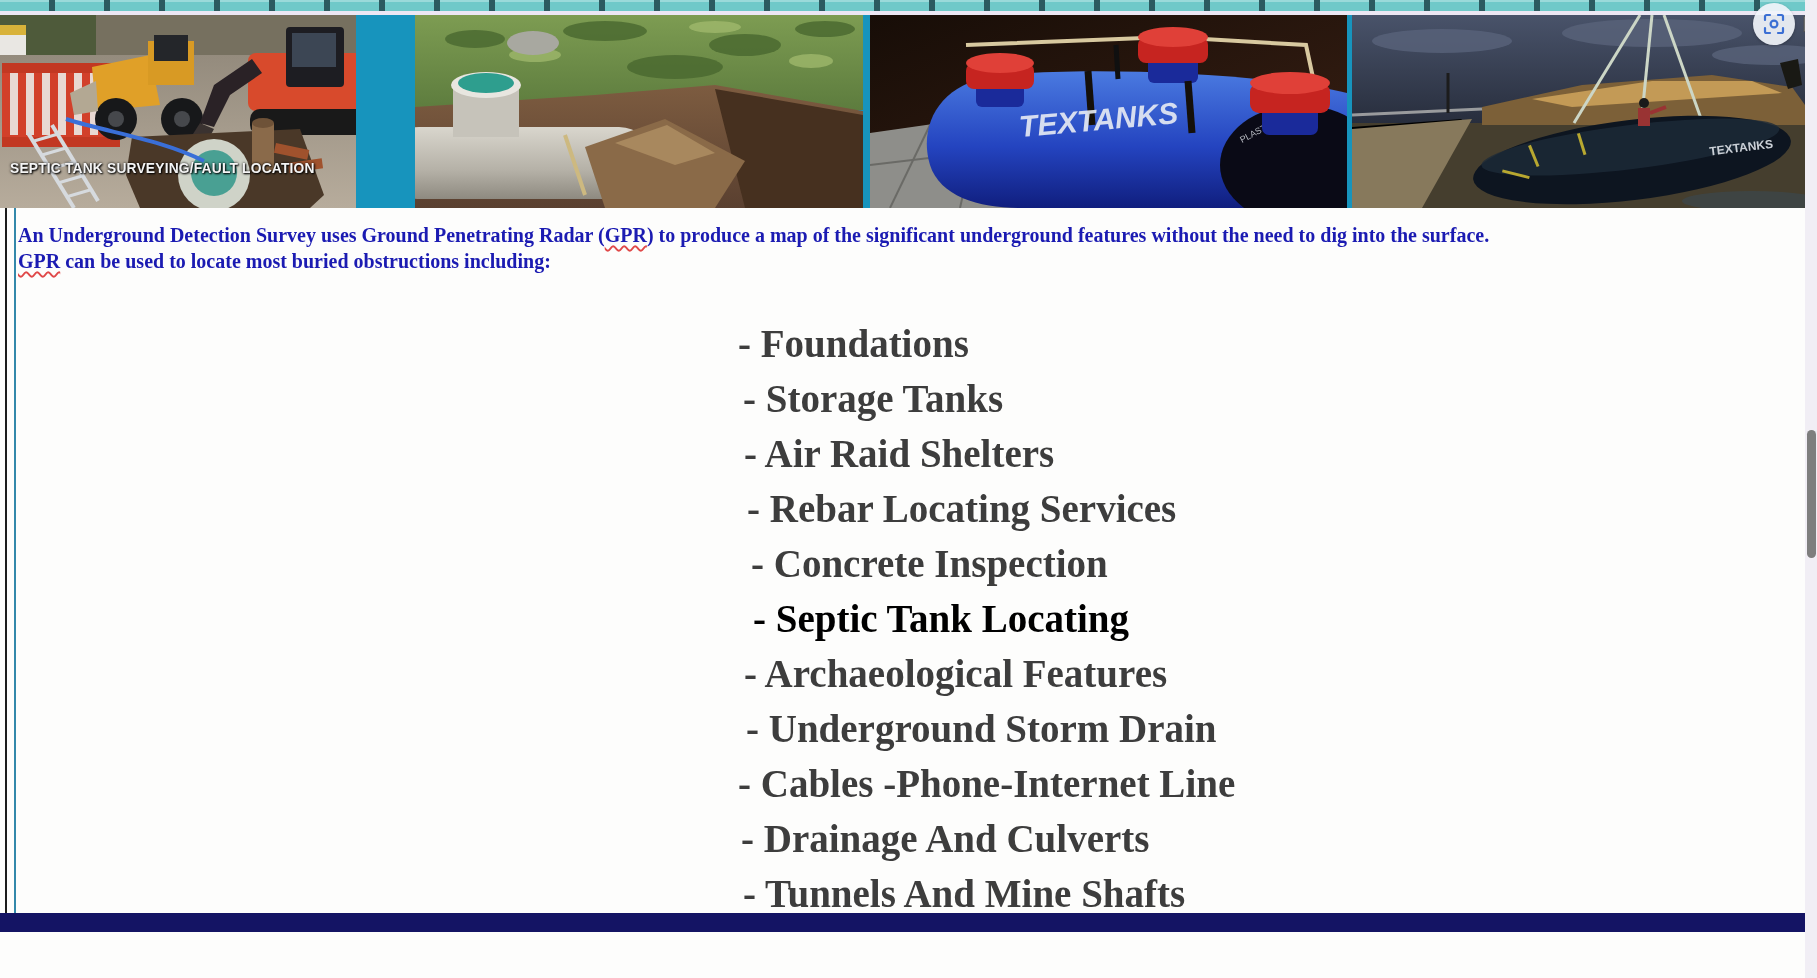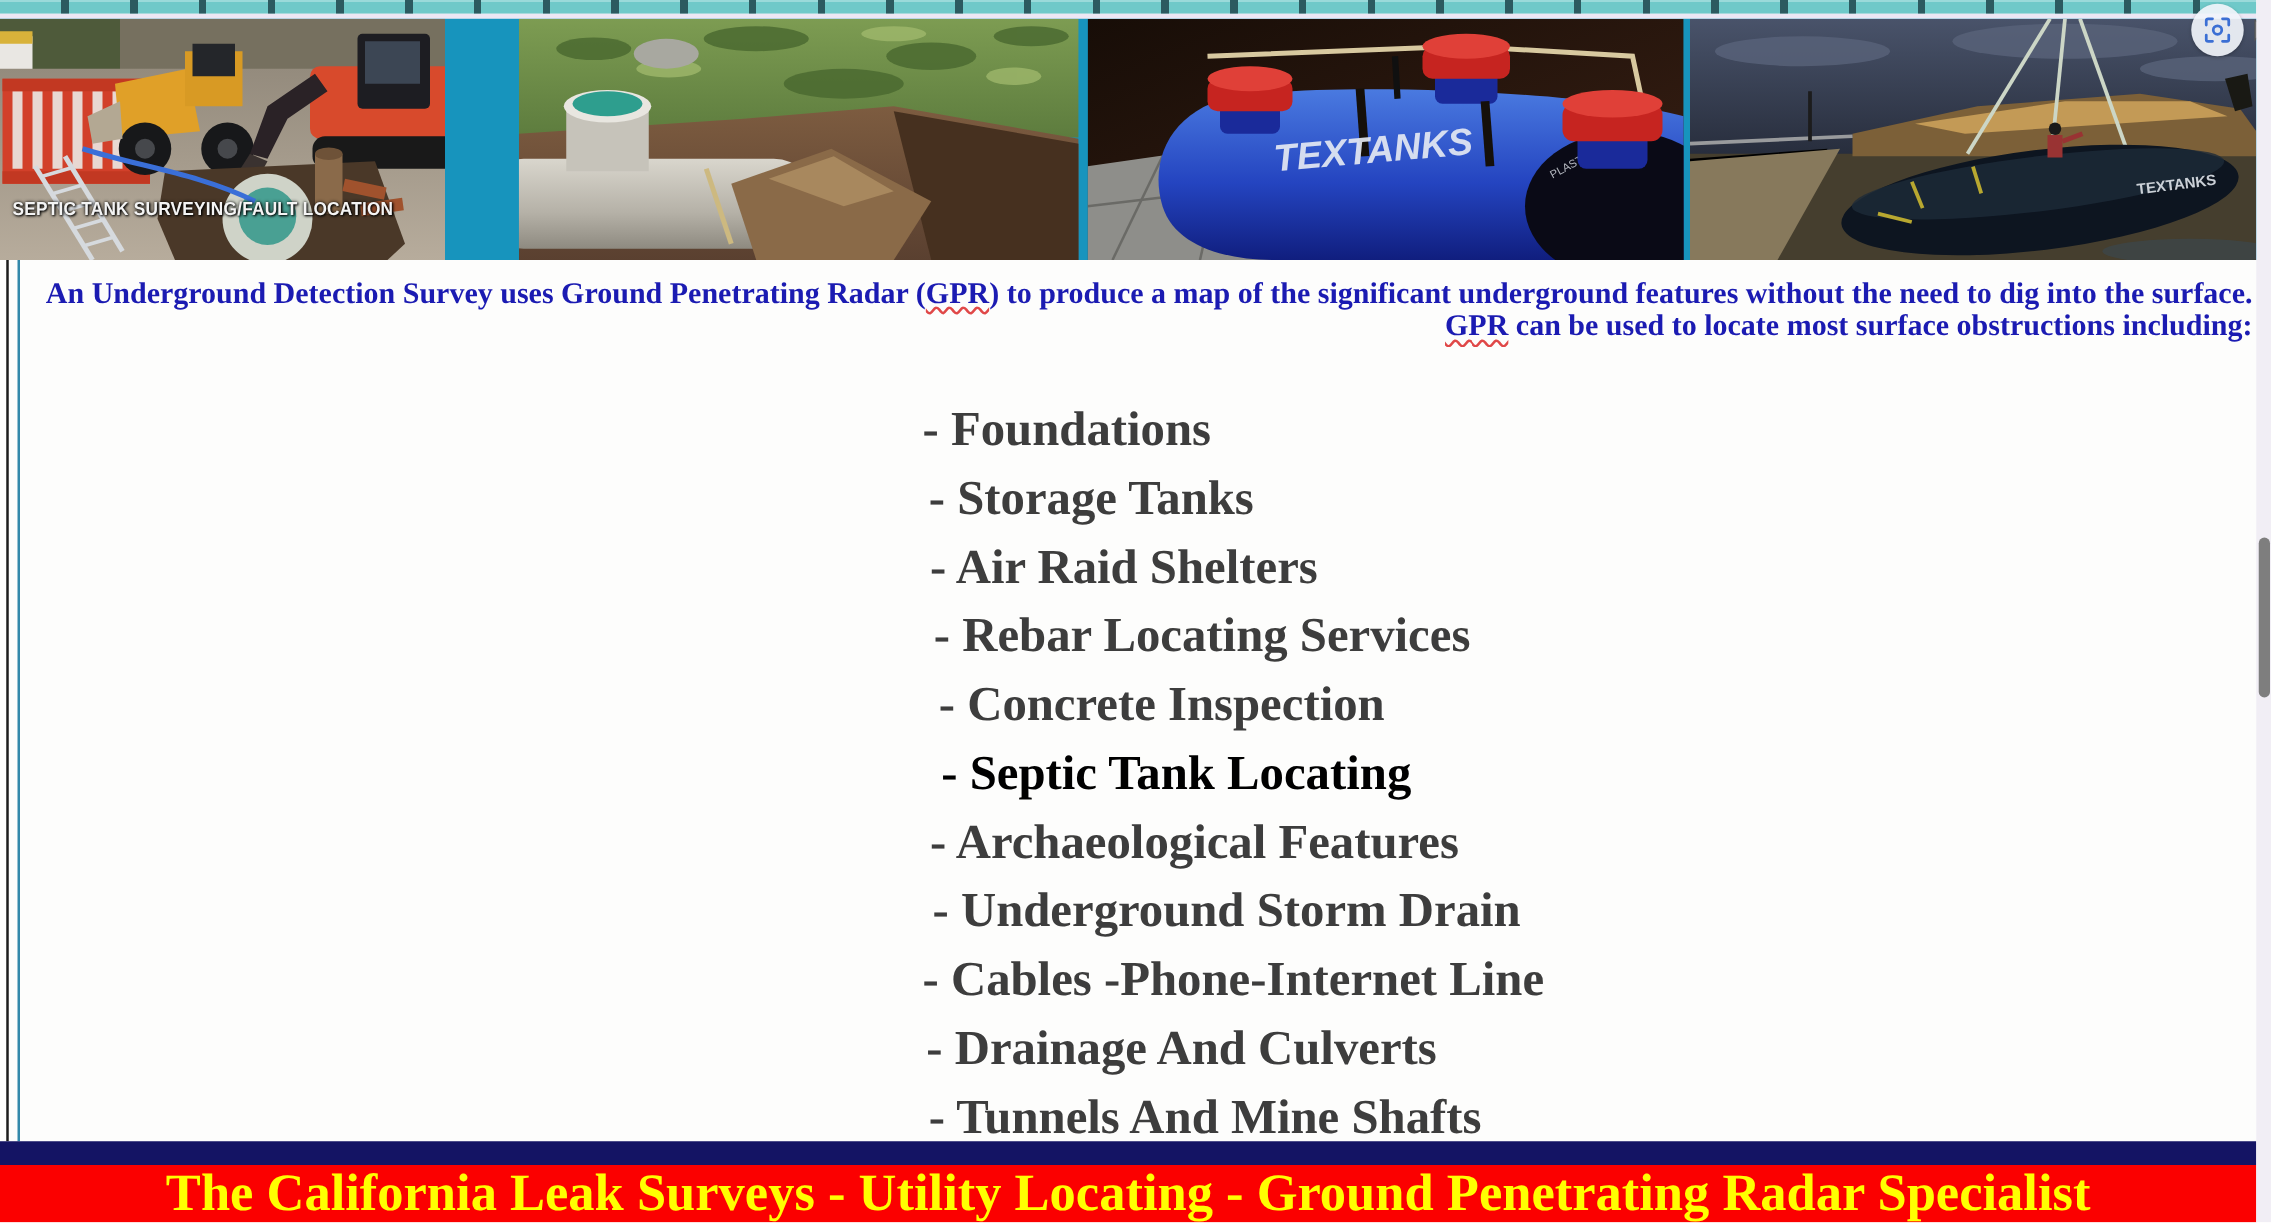--- a/index.html
+++ b/index.html
@@ -43,21 +43,21 @@
   .scrollbar{position:absolute;right:0;top:0;width:12px;height:978px;background:#f1eef5;}
   .scroll-thumb{position:absolute;left:1.5px;top:430px;width:9px;height:128px;background:#7e7e7e;border-radius:5px;}
 
   
   .left-line-dark{position:absolute;left:5px;top:208px;width:2px;height:705px;background:#1c1c1c;}
   .left-line-blue{position:absolute;left:14px;top:208px;width:2px;height:705px;background:#3388aa;}
 
   
   .intro{
     position:absolute;left:18px;top:222px;width:1784px;
-    text-align:right;font-weight:bold;font-size:24px;line-height:26px;
+    text-align:left;font-weight:bold;font-size:20px;line-height:26px;
     color:#1b1bb2;
   }
   .intro .line{white-space:nowrap;}
   .gpr{
     text-decoration-line:underline;text-decoration-style:wavy;
     text-decoration-color:#e04848;text-decoration-thickness:1.5px;text-underline-offset:3px;
   }
 
   
   .services{
@@ -326,39 +326,36 @@
   </div>
   <svg class="cursor" viewBox="0 0 14 22">
     <polygon points="1,0 13,10 7,11 11,19 8,21 4,13 1,16" fill="#8a8a8a" stroke="#555" stroke-width="1"></polygon>
   </svg>
 
   <div class="left-line-dark"></div>
   <div class="left-line-blue"></div>
 
   <div class="intro">
     <div class="line"><span>An Underground Detection Survey uses Ground Penetrating Radar (</span><span class="gpr">GPR</span><span>) to produce a map of the significant underground features without the need to dig into the surface.</span></div>
-    <div class="line"><span class="gpr">GPR</span><span> can be used to locate most surface obstructions including:</span></div>
+    <div class="line"><span class="gpr">GPR</span><span> can be used to locate most buried obstructions including:</span></div>
   </div>
 
   <ul class="services">
     <li>- Foundations</li>
     <li>- Storage Tanks</li>
     <li>- Air Raid Shelters</li>
     <li>- Rebar Locating Services</li>
     <li>- Concrete Inspection</li>
     <li class="dark">- Septic Tank Locating</li>
     <li>- Archaeological Features</li>
     <li>- Underground Storm Drain</li>
     <li>- Cables -Phone-Internet Line</li>
     <li>- Drainage And Culverts</li>
     <li>- Tunnels And Mine Shafts</li>
   </ul>
 
   <div class="navy-bar"></div>
-  <div class="red-banner">
-    <span>The California Leak Surveys - Utility Locating - Ground Penetrating Radar Specialist</span>
-  </div>
 
   <div class="scrollbar">
     <div class="scroll-thumb"></div>
   </div>
 
 </div>
 
 </body></html>

